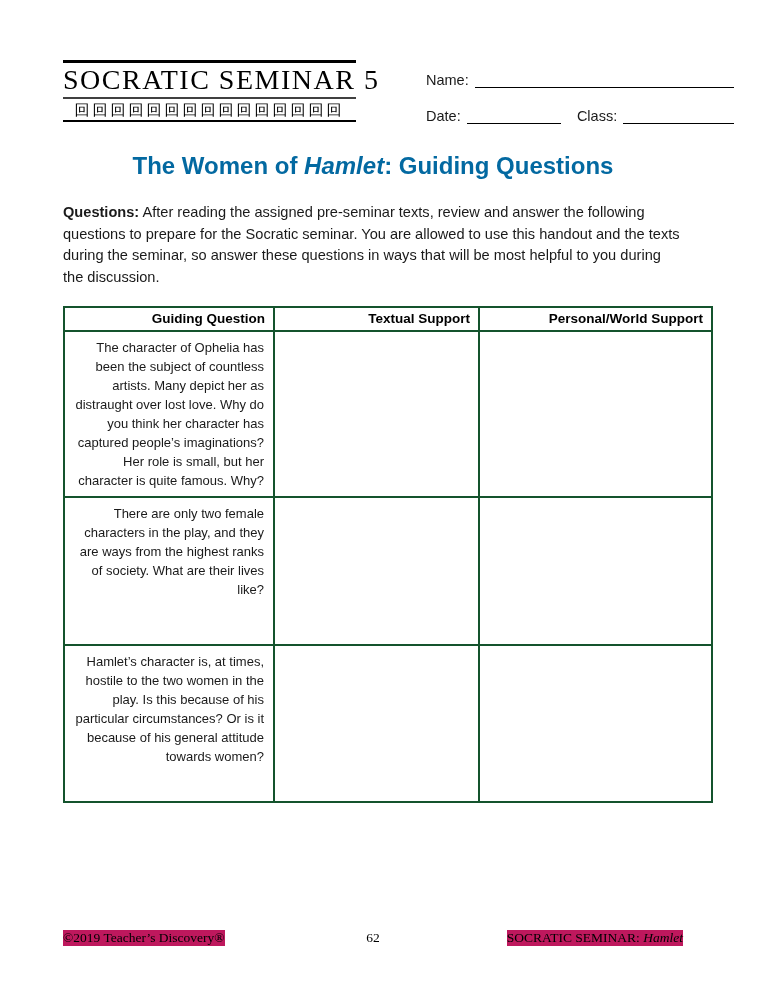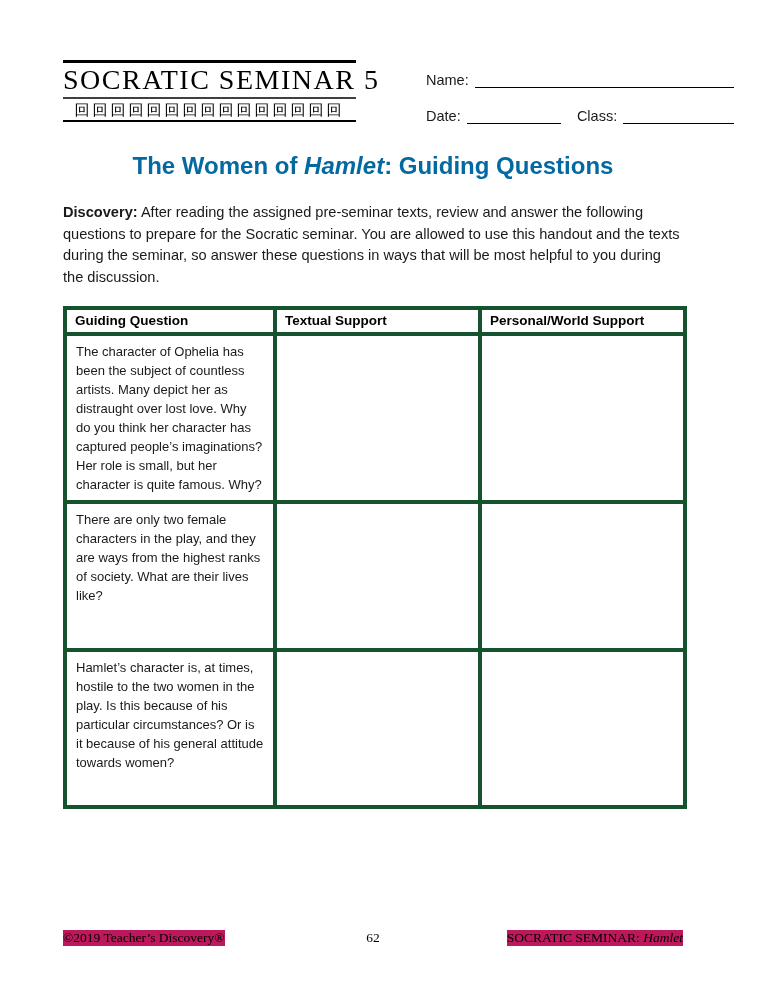--- a/index.html
+++ b/index.html
@@ -64,38 +64,38 @@
   .directions { font-size: 14.6px; line-height: 21.5px; margin: 0 0 18px 0; }
   .directions .dlabel { font-weight: bold; }
 
   
   table.qtable {
     width: 620px;
     border-collapse: collapse;
     table-layout: fixed;
   }
   .qtable th, .qtable td {
-    border: 4px solid #14532d;
+    border: 2px solid #14532d;
     vertical-align: top;
-    text-align: left;
+    text-align: right;
   }
   .qtable th {
     font-size: 13.5px;
     font-weight: bold;
     padding: 3px 8px 4px 8px;
     color: #000;
   }
   .qtable td {
     font-size: 13px;
     line-height: 19px;
     padding: 6px 9px;
   }
   .col-q { width: 210px; }
   .col-t { width: 205px; }
-  .col-p { width: 205px; }
+  .col-p { width: 233px; }
   .row-1 td { height: 153px; }
   .row-2 td { height: 148px; }
   .row-3 td { height: 157px; }
 
   
   .footer {
     position: absolute; left: 63px; top: 930px; width: 620px;
     display: flex; justify-content: space-between; align-items: baseline;
     font-family: "Liberation Serif", serif;
     font-size: 13.5px;
@@ -125,21 +125,21 @@
       <span class="blank-line short"></span>
       <span class="field-label class-label">Class:</span>
       <span class="blank-line"></span>
     </div>
   </div>
 
   <div class="content">
 
     <h1 class="doc-title"><span>The Women of </span><span class="it">Hamlet</span><span>: Guiding Questions</span></h1>
 
-    <p class="directions"><span class="dlabel">Discovery:</span><span> After reading the assigned pre-seminar texts, review and answer the following questions to prepare for the Socratic seminar. You are allowed to use this handout and the texts during the seminar, so answer these questions in ways that will be most helpful to you during the discussion.</span></p>
+    <p class="directions"><span class="dlabel">Questions:</span><span> After reading the assigned pre-seminar texts, review and answer the following questions to prepare for the Socratic seminar. You are allowed to use this handout and the texts during the seminar, so answer these questions in ways that will be most helpful to you during the discussion.</span></p>
 
     <table class="qtable">
       <thead>
         <tr>
           <th class="col-q">Guiding Question</th>
           <th class="col-t">Textual Support</th>
           <th class="col-p">Personal/World Support</th>
         </tr>
       </thead>
       <tbody>

